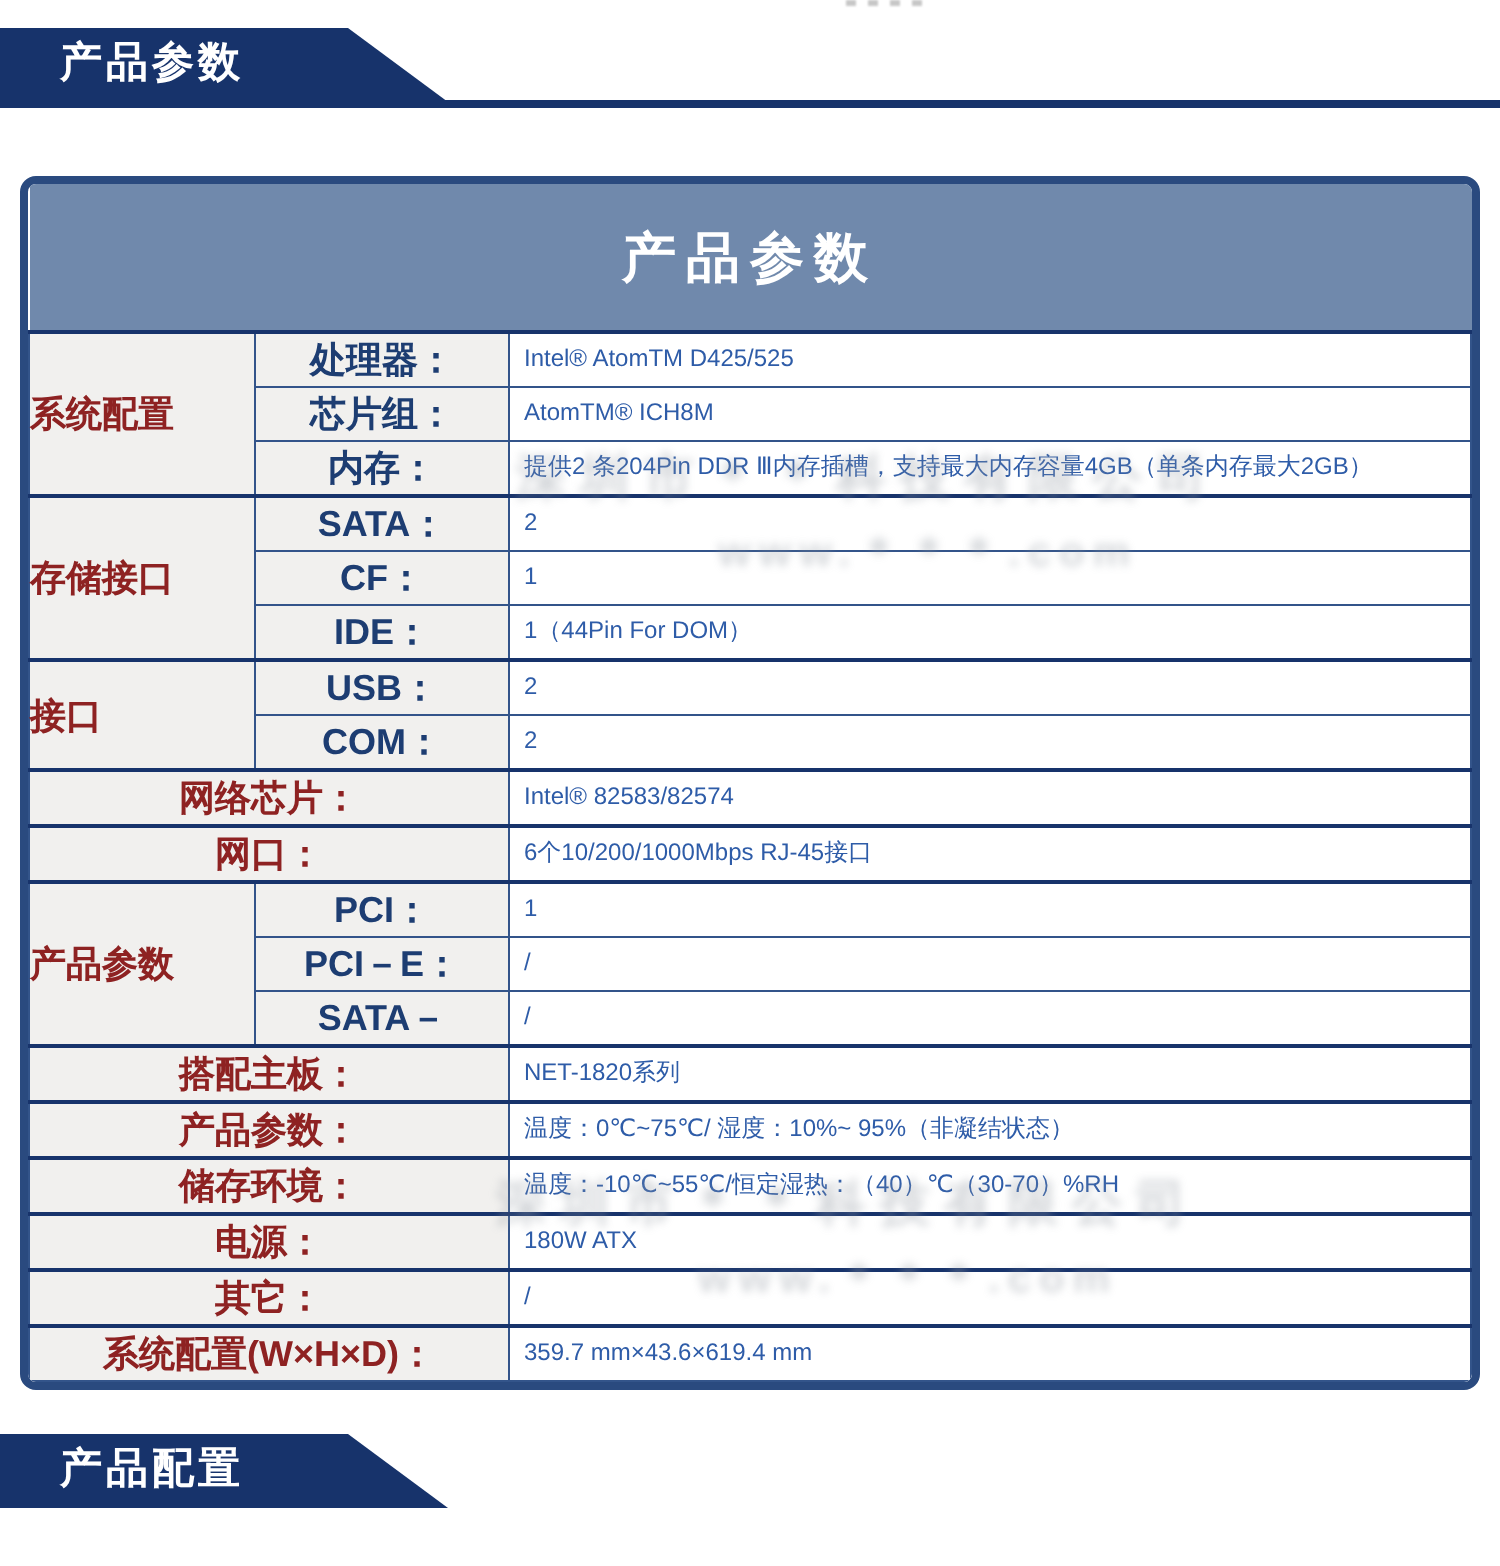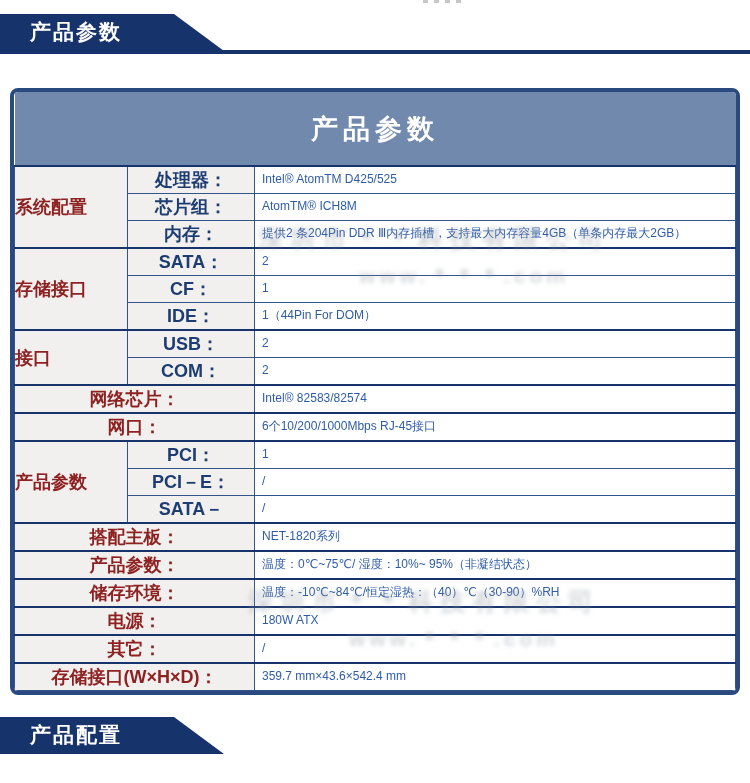--- a/index.html
+++ b/index.html
@@ -134,33 +134,33 @@
         <tr class="sec">
           <td class="label-cell wide" colspan="2">搭配主板：</td>
           <td class="value-cell">NET-1820系列</td>
         </tr>
         <tr class="sec">
           <td class="label-cell wide" colspan="2">产品参数：</td>
           <td class="value-cell">温度：0℃~75℃/ 湿度：10%~ 95%（非凝结状态）</td>
         </tr>
         <tr class="sec">
           <td class="label-cell wide" colspan="2">储存环境：</td>
-          <td class="value-cell">温度：-10℃~84℃/恒定湿热：（40）℃（30-90）%RH</td>
+          <td class="value-cell">温度：-10℃~55℃/恒定湿热：（40）℃（30-70）%RH</td>
         </tr>
         <tr class="sec">
           <td class="label-cell wide" colspan="2">电源：</td>
           <td class="value-cell">180W ATX</td>
         </tr>
         <tr class="sec">
           <td class="label-cell wide" colspan="2">其它：</td>
           <td class="value-cell">/</td>
         </tr>
         <tr class="sec">
-          <td class="label-cell wide" colspan="2">存储接口(W×H×D)：</td>
-          <td class="value-cell">359.7 mm×43.6×542.4 mm</td>
+          <td class="label-cell wide" colspan="2">系统配置(W×H×D)：</td>
+          <td class="value-cell">359.7 mm×43.6×619.4 mm</td>
         </tr>
       </tbody>
   </table>
 </div>
 
 <div class="watermark wm-a">
   <div class="l1">深圳市＊＊科技有限公司</div>
   <div class="l2">www.＊＊＊.com</div>
 </div>
 <div class="watermark wm-b">

